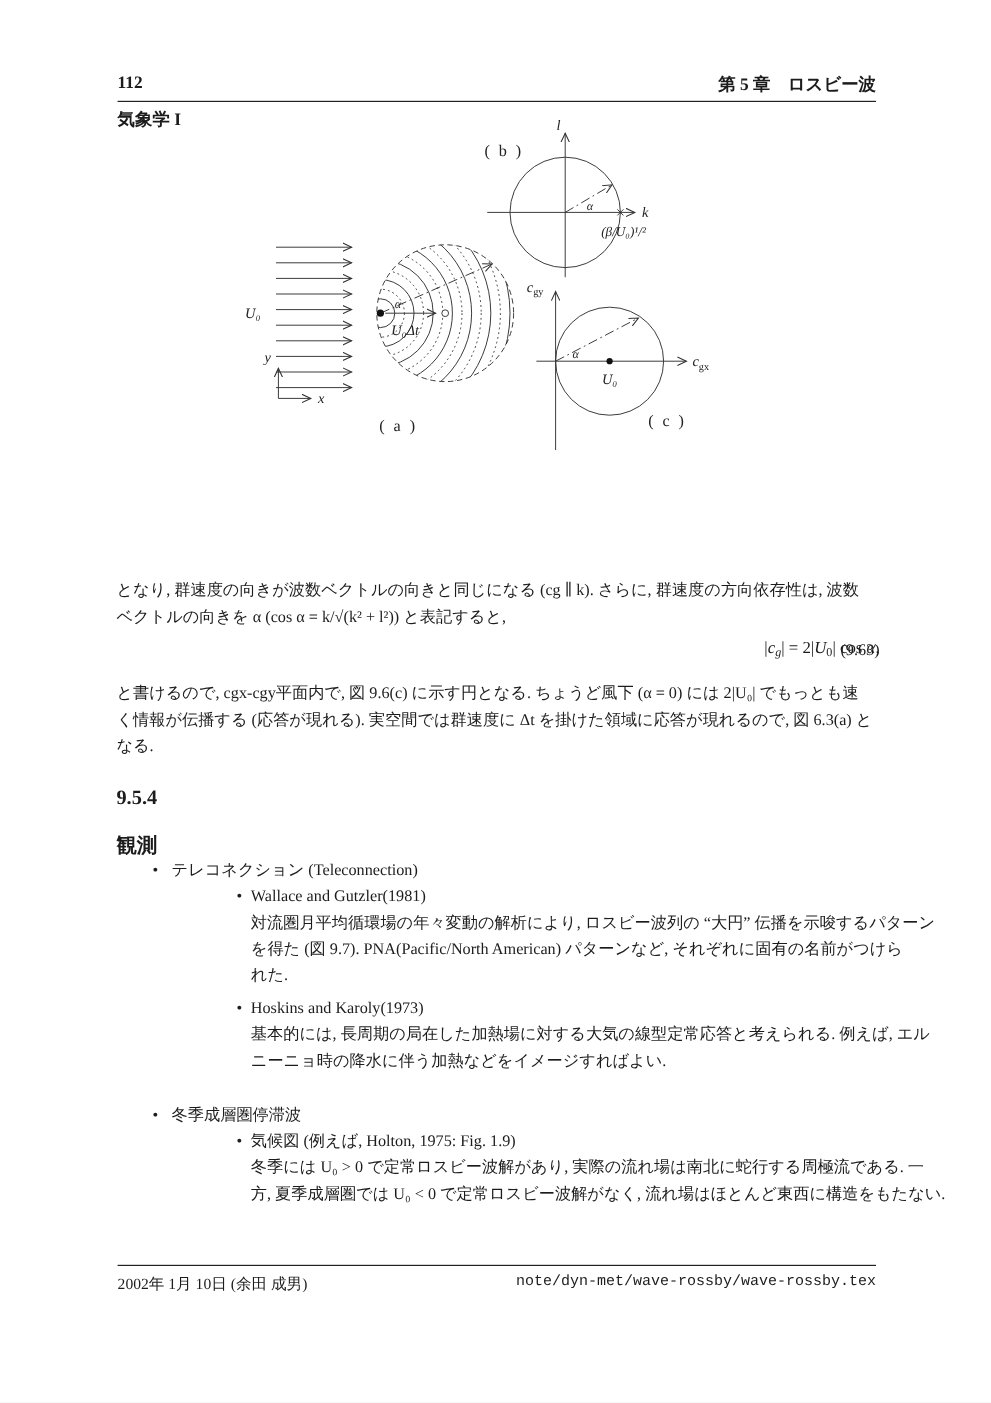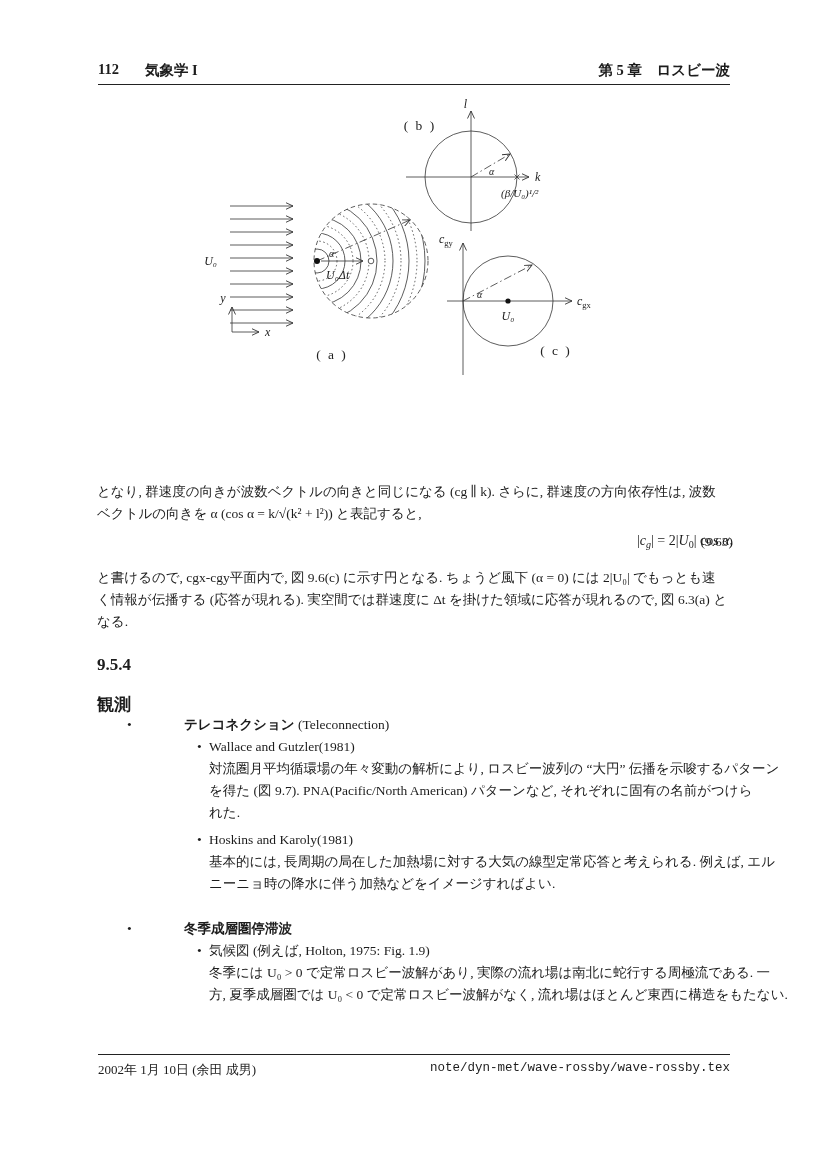--- a/index.html
+++ b/index.html
@@ -4,21 +4,21 @@
 <style>
   html,body{margin:0;padding:0;background:#e8e8e8;}
   .page{
     position:relative;width:826px;height:1169px;background:#ffffff;
     font-family:"Liberation Serif","DejaVu Serif",serif;color:#1c1c1c;
     margin:0 auto;overflow:hidden;
   }
   
   .header{position:absolute;left:98px;right:96px;top:61px;display:flex;
     justify-content:space-between;font-weight:bold;font-size:14.5px;}
-  .header-left{display:flex;gap:26px;}
+  .header-left{display:flex;gap:12px;flex-direction:column;}
   .header-rule{position:absolute;left:98px;right:96px;top:84px;border-top:1.5px solid #222;}
   
   .fig{position:absolute;left:95px;top:99px;}
   .fig svg text{font-family:"Liberation Serif","DejaVu Serif",serif;fill:#222;}
   .svgmath{font-style:italic;font-size:12px;}
   .svgsmall{font-size:10px;font-style:italic;}
   .ssub{font-size:8.5px;}
   .panel-label{font-size:13.5px;letter-spacing:2px;}
   
   .caption{position:absolute;left:97px;top:382px;width:650px;font-size:13px;line-height:21.4px;}
@@ -33,21 +33,21 @@
   .eqnum{position:absolute;right:0;top:1px;font-size:13.5px;font-family:Liberation Serif, serif;}
   .seg-i{font-style:italic;}
   .seg-sub{font-style:italic;font-size:0.72em;vertical-align:-3px;}
   .seg-subn{font-size:0.72em;vertical-align:-3px;}
   
   .sect{position:absolute;left:97px;top:655px;font-size:17px;font-weight:bold;display:flex;gap:18px;flex-direction:column;}
   
   .list{position:absolute;left:95px;top:714px;width:680px;font-size:13.5px;line-height:22px;}
   .li1{position:relative;padding-left:48px;margin-bottom:12px;}
   .li1 > .brow::before{content:"•";position:absolute;left:32px;}
-  .li1-title-bold{font-weight:bold;margin-left:41px;}
+  .li1-title-bold{font-weight:normal;}
   .li2{position:relative;padding-left:66px;margin-bottom:5px;}
   .li2 > .brow::before{content:"•";position:absolute;left:54px;}
   .li2 .line{white-space:nowrap;}
   .gap-item{margin-top:23px;}
   
   .footer-rule{position:absolute;left:98px;right:96px;top:1054px;border-top:1.2px solid #222;}
   .footer{position:absolute;left:98px;right:96px;top:1061px;display:flex;
     justify-content:space-between;font-size:13px;}
   .footer-right{font-family:"Liberation Mono","DejaVu Sans Mono",monospace;font-size:12.5px;}
 </style>
@@ -186,21 +186,21 @@
       <div class="brow">
         <span class="li1-title-bold">テレコネクション</span><span> (Teleconnection)</span>
       </div>
       <div class="li2">
         <div class="brow line">Wallace and Gutzler(1981)</div>
         <div class="line">対流圏月平均循環場の年々変動の解析により, ロスビー波列の “大円” 伝播を示唆するパターン</div>
         <div class="line">を得た (図 9.7). PNA(Pacific/North American) パターンなど, それぞれに固有の名前がつけら</div>
         <div class="line">れた.</div>
       </div>
       <div class="li2">
-        <div class="brow line">Hoskins and Karoly(1981)</div>
+        <div class="brow line">Hoskins and Karoly(1973)</div>
         <div class="line">基本的には, 長周期の局在した加熱場に対する大気の線型定常応答と考えられる. 例えば, エル</div>
         <div class="line">ニーニョ時の降水に伴う加熱などをイメージすればよい.</div>
       </div>
     </div>
 
     <div class="li1 gap-item">
       <div class="brow">
         <span class="li1-title-bold">冬季成層圏停滞波</span><span></span>
       </div>
       <div class="li2">

